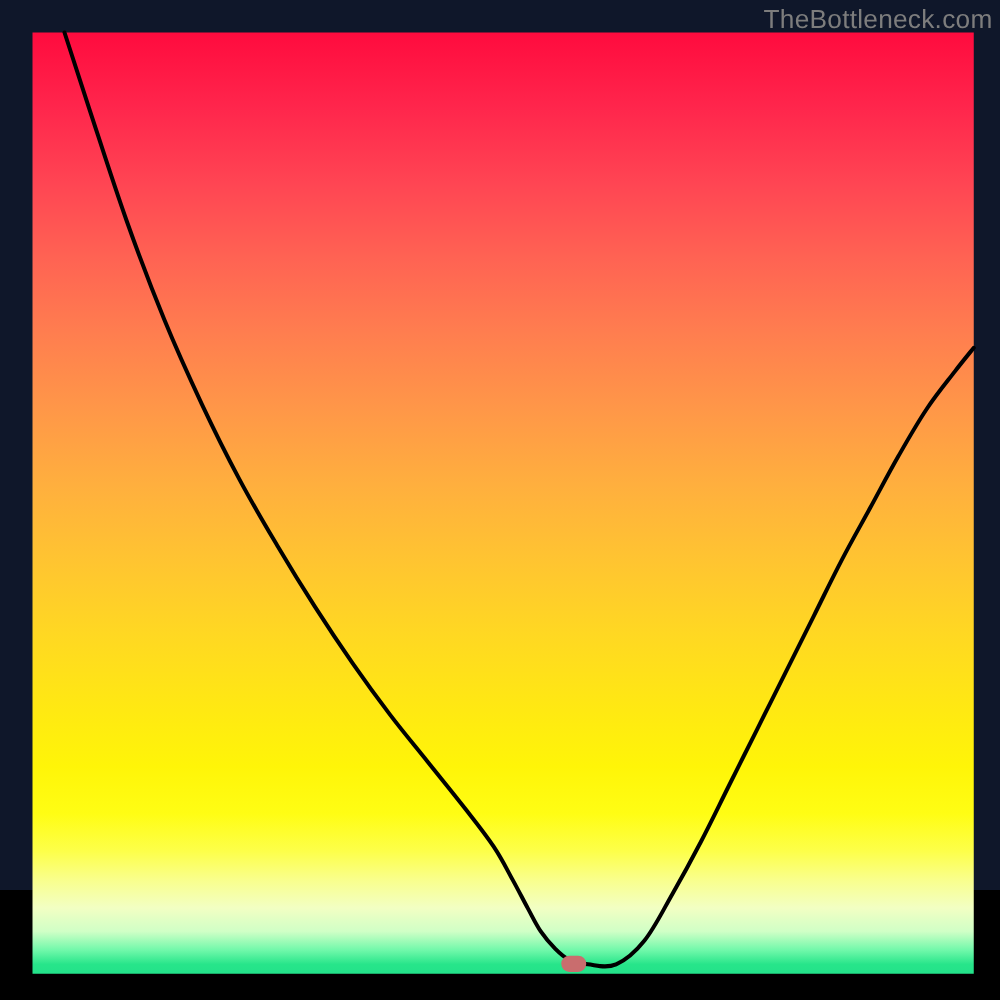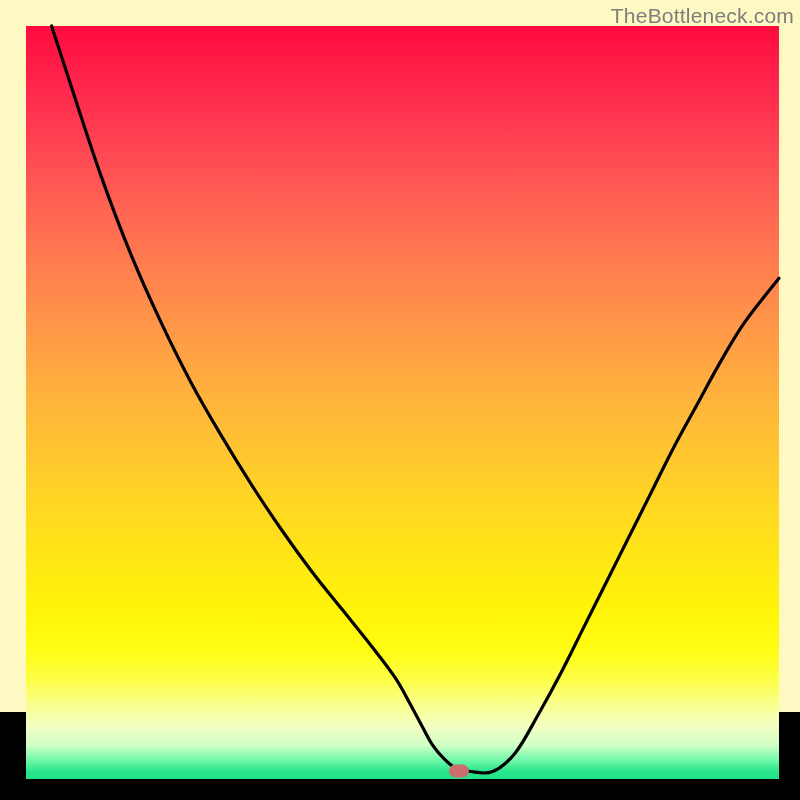--- a/index.html
+++ b/index.html
@@ -8,21 +8,21 @@
     background: #000;
     width: 800px;
     height: 800px;
     overflow: hidden;
     font-family: Arial, Helvetica, sans-serif;
   }
   .frame {
     position: relative;
     width: 800px;
     height: 712px;
-    background: #fef9c3;
+    background: #0f172a;
   }
   .plot {
     position: absolute;
     left: 26px;
     top: 26px;
     width: 753px;
     height: 753px;
     background: linear-gradient(to bottom,
       #ff0b3e 0%,
       #ff264c 8%,

